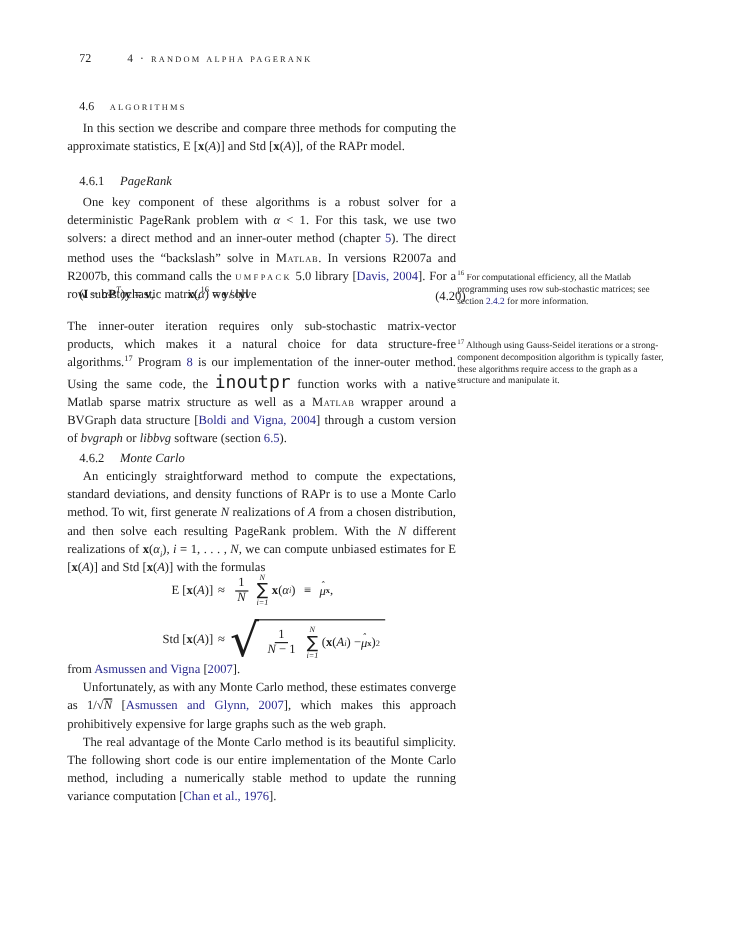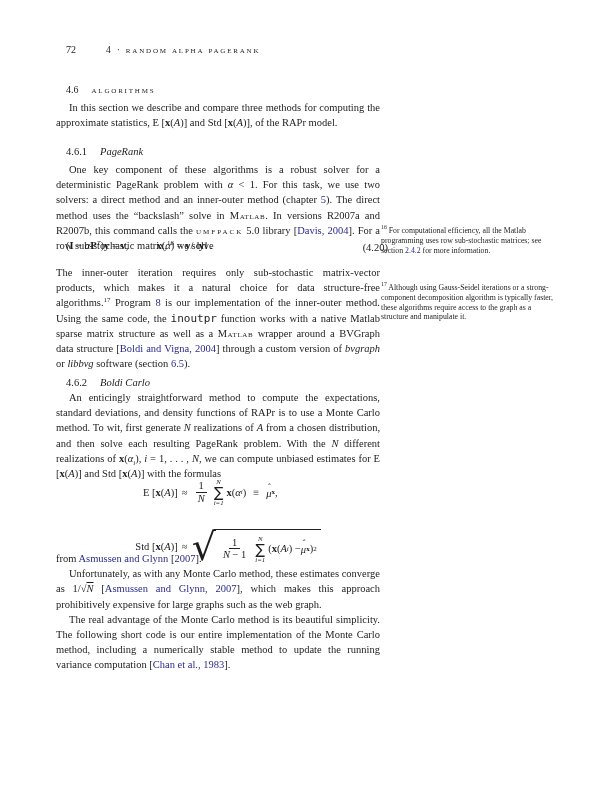--- a/index.html
+++ b/index.html
@@ -22,21 +22,21 @@
 
   
   .mnote{left:381px;width:174px;font-size:7.8px;line-height:9.8px;text-align:left;}
   .mnote .sup{font-size:5.8px;}
 
   
   .m,.i{font-style:italic;}
   .b{font-weight:bold;}
   .sc{font-variant:small-caps;letter-spacing:0.6px;}
   .scsp{letter-spacing:2px;}
-  .tt{font-family:"DejaVu Sans Mono",monospace;font-size:11px;}
+  .tt{font-family:"DejaVu Sans Mono",monospace;font-size:15px;}
   .sup{vertical-align:super;font-size:7px;line-height:0;}
   .sub{vertical-align:sub;font-size:7px;line-height:0;}
   .link{color:var(--link,#2a2a8f);}
   .ol{text-decoration:overline;}
 
   
   .eq{left:66px;width:324px;font-size:10.5px;}
   .eq .eq-body{text-align:left;}
   .eq .eqnum{position:absolute;right:2px;top:2px;margin-left:28px;}
 
@@ -54,21 +54,21 @@
        font-family:"DejaVu Serif",serif;font-weight:normal;}
   .radicand{border-top:1.1px solid #222;display:inline-flex;align-items:center;
             padding:3px 4px 0 3px;}
   .hatw{display:inline-flex;flex-direction:column;align-items:center;line-height:1;}
   .hatm{font-size:8px;line-height:3px;height:3px;}
   .hatb{line-height:1;}
   .sp{display:inline-block;}
 
   
   .mcf{left:66px;width:324px;display:grid;grid-template-columns:max-content 14px max-content;
-       justify-content:center;align-items:center;row-gap:22px;font-size:10.5px;}
+       justify-content:center;align-items:center;row-gap:9px;font-size:10.5px;}
   .mcf .lhs{justify-self:end;}
   .mcf .rel{justify-self:center;}
   .mcf .rhs{display:inline-flex;align-items:center;}
 </style>
 </head>
 <body>
 
 <div class="page">
 
   <div class="abs hdr">
@@ -88,21 +88,21 @@
   <div class="abs col para indent" style="top:162px;">One key component of these algorithms is a robust solver for a deterministic PageRank problem with <span class="m">α</span> &lt; 1. For this task, we use two solvers: a direct method and an inner-outer method (chapter <span class="link">5</span>). The direct method uses the “backslash” solve in <span class="sc">Matlab</span>. In versions R2007a and R2007b, this command calls the <span class="sc scsp">umfpack</span> 5.0 library [<span class="link">Davis, 2004</span>]. For a row sub-stochastic matrix,<span class="sup">16</span> we solve</div>
 
   <div class="abs eq" style="top:240px;">
     <div class="eq-body">(<span class="b">I</span> − <span class="m">α</span><span class="b">P</span><span class="sup m">T</span>)<span class="b">y</span> = <span class="b">v</span>,<span class="sp" style="width: 28px;"></span><span class="b">x</span>(<span class="m">α</span>) = <span class="b">y</span>/ ‖<span class="b">y</span>‖ .</div>
     <div class="eqnum">(4.20)</div>
   </div>
 
   <div class="abs col para" style="top:265px;">The inner-outer iteration requires only sub-stochastic matrix-vector products, which makes it a natural choice for data structure-free algorithms.<span class="sup">17</span> Program <span class="link">8</span> is our implementation of the inner-outer method. Using the same code, the <span class="tt">inoutpr</span> function works with a native Matlab sparse matrix structure as well as a <span class="sc">Matlab</span> wrapper around a BVGraph data structure [<span class="link">Boldi and Vigna, 2004</span>] through a custom version of <span class="i">bvgraph</span> or <span class="i">libbvg</span> software (section <span class="link">6.5</span>).</div>
 
   <div class="abs sub-head" style="top:377px;">
-    <span>4.6.2</span><span class="ttl">Boldi Carlo</span>
+    <span>4.6.2</span><span class="ttl">Monte Carlo</span>
   </div>
 
   <div class="abs col para indent" style="top:390px;">An enticingly straightforward method to compute the expectations, standard deviations, and density functions of RAPr is to use a Monte Carlo method. To wit, first generate <span class="m">N</span> realizations of <span class="m">A</span> from a chosen distribution, and then solve each resulting PageRank problem. With the <span class="m">N</span> different realizations of <span class="b">x</span>(<span class="m">α</span><span class="sub m">i</span>), <span class="m">i</span> = 1, . . . , <span class="m">N</span>, we can compute unbiased estimates for E [<span class="b">x</span>(<span class="m">A</span>)] and Std [<span class="b">x</span>(<span class="m">A</span>)] with the formulas</div>
 
   <div class="abs mcf" style="top:478px;">
     <span class="lhs">E [<span class="b">x</span>(<span class="m">A</span>)]</span>
     <span class="rel">≈</span>
     <span class="rhs"><span class="frac">
           <span class="fn">1</span>
           <span class="fd"><span class="m">N</span></span>
@@ -128,22 +128,22 @@
               <span class="sb">i=1</span>
             </span>(<span class="b">x</span>(<span class="m">A</span><span class="sub m">i</span>) − <span class="hatw m">
               <span class="hatm">ˆ</span>
               <span class="hatb">μ</span>
             </span><span class="sub b">x</span>)<span class="sup">2</span></span>
         </span>
       </span>
   </div>
 
   <div class="abs col" style="top:551px;">
-    <div class="para">from <span class="link">Asmussen and Glynn</span> [<span class="link">2007</span>].</div>
+    <div class="para">from <span class="link">Asmussen and Vigna</span> [<span class="link">2007</span>].</div>
     <div class="para indent">Unfortunately, as with any Monte Carlo method, these estimates converge as 1/√<span class="m ol">N</span> [<span class="link">Asmussen and Glynn, 2007</span>], which makes this approach prohibitively expensive for large graphs such as the web graph.</div>
-    <div class="para indent">The real advantage of the Monte Carlo method is its beautiful simplicity. The following short code is our entire implementation of the Monte Carlo method, including a numerically stable method to update the running variance computation [<span class="link">Chan et al., 1983</span>].</div>
+    <div class="para indent">The real advantage of the Monte Carlo method is its beautiful simplicity. The following short code is our entire implementation of the Monte Carlo method, including a numerically stable method to update the running variance computation [<span class="link">Chan et al., 1976</span>].</div>
   </div>
 
   <div class="abs mnote" style="top:226px;"><span class="sup">16</span> For computational efficiency, all the Matlab programming uses row sub-stochastic matrices; see section <span class="link">2.4.2</span> for more information.</div>
 
   <div class="abs mnote" style="top:283px;"><span class="sup">17</span> Although using Gauss-Seidel iterations or a strong-component decomposition algorithm is typically faster, these algorithms require access to the graph as a structure and manipulate it.</div>
 
 </div>
 
 </body></html>

